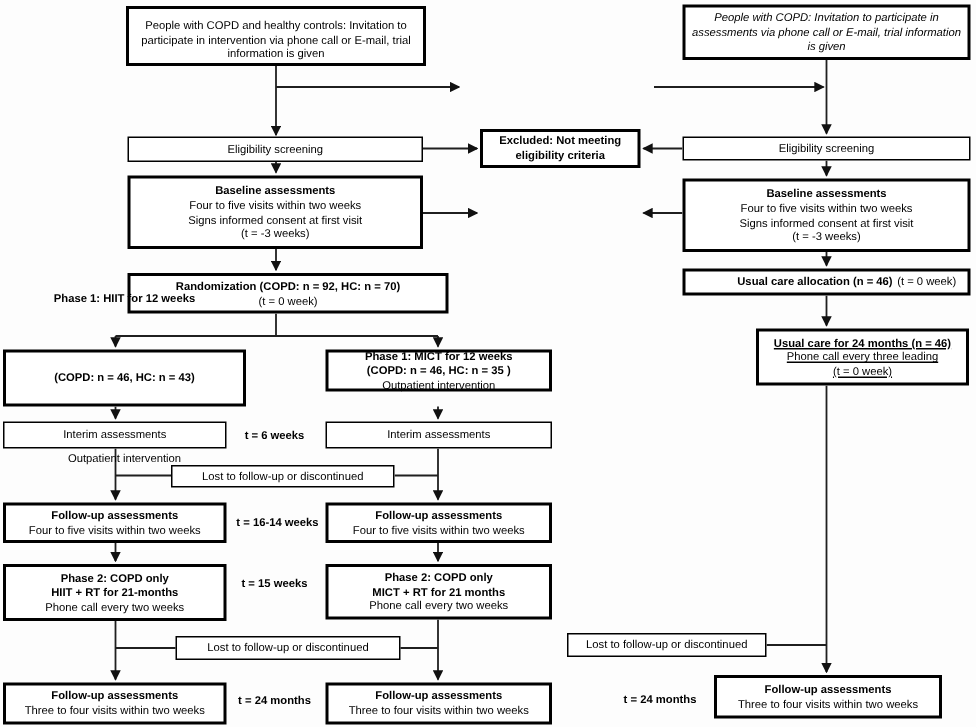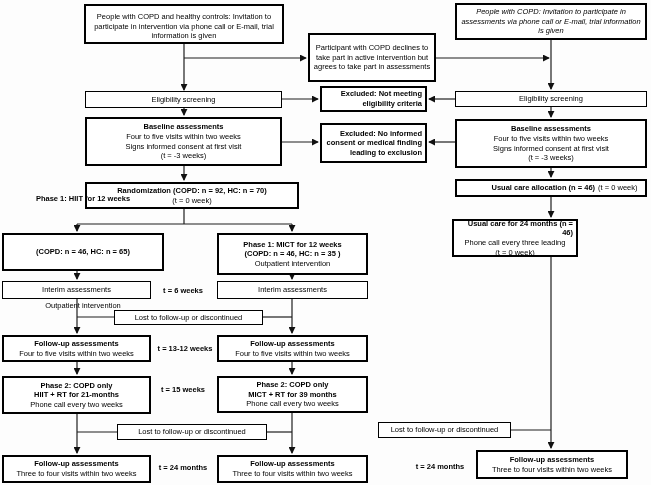--- a/index.html
+++ b/index.html
@@ -4,39 +4,39 @@
 <style>
   html,body{margin:0;padding:0;background:#fff;}
   .wrap{position:relative;width:651px;height:485px;background:#fdfdfd;
         font-family:"Liberation Sans",sans-serif;color:#000;overflow:hidden;}
   svg.connectors{position:absolute;left:0;top:0;width:651px;height:485px;}
   svg.connectors line{stroke:#1f1f1f;stroke-width:1.2;}
   .node{position:absolute;box-sizing:border-box;background:#fff;border:2px solid #000;
         display:flex;flex-direction:column;justify-content:center;align-items:center;
         text-align:center;font-size:7.5px;line-height:1.28;padding:1px 3px;}
   .thin{border-width:1.5px;}
-  .b{font-weight:700;text-align:right;}
+  .b{font-weight:700;}
   .row{display:flex;gap:3px;white-space:nowrap;margin-left:27px;}
   .tlabel{position:absolute;transform:translate(-50%,-50%);font-size:7.5px;
           font-weight:700;white-space:nowrap;}
   
   .n-invint{left:84px;top:4px;width:200px;height:40px;justify-content:flex-end;}
   .n-invass{left:455px;top:3px;width:192px;height:37px;font-style:italic;}
   .n-decl{left:308px;top:33px;width:128px;height:49px;}
   .n-eligL{left:85px;top:91px;width:197px;height:17px;}
   .n-excl1{left:320px;top:86px;width:107px;height:26px;}
   .n-eligR{left:455px;top:91px;width:192px;height:16px;}
   .n-baseL{left:85px;top:117px;width:197px;height:49px;}
   .n-excl2{left:320px;top:123px;width:107px;height:40px;}
   .n-baseR{left:455px;top:119px;width:192px;height:49px;}
   .n-rand{left:85px;top:182px;width:214px;height:27px;}
   .n-uca{left:455px;top:179px;width:192px;height:18px;}
   .n-p1h{left:2px;top:233px;width:162px;height:38px;gap:44px;}
-  .n-p1m{left:217px;top:233px;width:151px;height:42px;}
-  .n-uc24{left:452px;top:219px;width:126px;height:38px;}
+  .n-p1m{left:217px;top:233px;width:151px;height:28px;}
+  .n-uc24{left:504px;top:219px;width:142px;height:38px;text-decoration:underline;}
   .n-intL{left:2px;top:281px;width:149px;height:18px;}
   .n-intR{left:217px;top:281px;width:151px;height:18px;}
   .n-lost1{left:114px;top:310px;width:149px;height:15px;}
   .n-fu1L{left:2px;top:335px;width:149px;height:27px;}
   .n-fu1R{left:217px;top:335px;width:151px;height:27px;}
   .n-p2h{left:2px;top:376px;width:149px;height:38px;}
   .n-p2m{left:217px;top:376px;width:151px;height:37px;}
   .n-lost2{left:117px;top:424px;width:150px;height:16px;}
   .n-fu2L{left:2px;top:455px;width:149px;height:28px;}
   .n-fu2R{left:217px;top:455px;width:151px;height:28px;}
@@ -106,46 +106,40 @@
   </svg>
 
   <div class="node n-invint">
     <div>People with COPD and healthy controls: Invitation to participate in intervention via phone call or E-mail, trial information is given</div>
   </div>
 
   <div class="node n-invass">
     <div>People with COPD: Invitation to participate in assessments via phone call or E-mail, trial information is given</div>
   </div>
 
-  <div class="node n-decl">
-    <div>Participant with COPD declines to take part in active intervention but agrees to take part in assessments</div>
-  </div>
 
   <div class="node n-eligL thin">
     <div>Eligibility screening</div>
   </div>
 
   <div class="node n-excl1">
     <div class="b">Excluded: Not meeting eligibility criteria</div>
   </div>
 
   <div class="node n-eligR thin">
     <div>Eligibility screening</div>
   </div>
 
   <div class="node n-baseL">
     <div class="b">Baseline assessments</div>
     <div>Four to five visits within two weeks</div>
     <div>Signs informed consent at first visit</div>
     <div>(t = -3 weeks)</div>
   </div>
 
-  <div class="node n-excl2">
-    <div class="b">Excluded: No informed consent or medical finding leading to exclusion</div>
-  </div>
 
   <div class="node n-baseR">
     <div class="b">Baseline assessments</div>
     <div>Four to five visits within two weeks</div>
     <div>Signs informed consent at first visit</div>
     <div>(t = -3 weeks)</div>
   </div>
 
   <div class="node n-rand">
     <div class="b">Randomization (COPD: n = 92, HC: n = 70)</div>
@@ -154,21 +148,21 @@
 
   <div class="node n-uca">
     <div class="row">
       <span class="b">Usual care allocation (n = 46)</span>
       <span>(t = 0 week)</span>
     </div>
   </div>
 
   <div class="node n-p1h">
     <div class="b">Phase 1: HIIT for 12 weeks</div>
-    <div class="b">(COPD: n = 46, HC: n = 65)</div>
+    <div class="b">(COPD: n = 46, HC: n = 43)</div>
     <div>Outpatient intervention</div>
   </div>
 
   <div class="node n-p1m">
     <div class="b">Phase 1: MICT for 12 weeks</div>
     <div class="b">(COPD: n = 46, HC: n = 35 )</div>
     <div>Outpatient intervention</div>
   </div>
 
   <div class="node n-uc24">
@@ -200,21 +194,21 @@
   </div>
 
   <div class="node n-p2h">
     <div class="b">Phase 2: COPD only</div>
     <div class="b">HIIT + RT for 21-months</div>
     <div>Phone call every two weeks</div>
   </div>
 
   <div class="node n-p2m">
     <div class="b">Phase 2: COPD only</div>
-    <div class="b">MICT + RT for 39 months</div>
+    <div class="b">MICT + RT for 21 months</div>
     <div>Phone call every two weeks</div>
   </div>
 
   <div class="node n-lost2 thin">
     <div>Lost to follow-up or discontinued</div>
   </div>
 
   <div class="node n-fu2L">
     <div class="b">Follow-up assessments</div>
     <div>Three to four visits within two weeks</div>
@@ -228,18 +222,18 @@
   <div class="node n-lostR thin">
     <div>Lost to follow-up or discontinued</div>
   </div>
 
   <div class="node n-fuR">
     <div class="b">Follow-up assessments</div>
     <div>Three to four visits within two weeks</div>
   </div>
 
   <div class="tlabel l-t6">t = 6 weeks</div>
-  <div class="tlabel l-t13">t = 13-12 weeks</div>
+  <div class="tlabel l-t13">t = 16-14 weeks</div>
   <div class="tlabel l-t15">t = 15 weeks</div>
   <div class="tlabel l-t24L">t = 24 months</div>
   <div class="tlabel l-t24R">t = 24 months</div>
 
 </div>
 
 </body></html>

